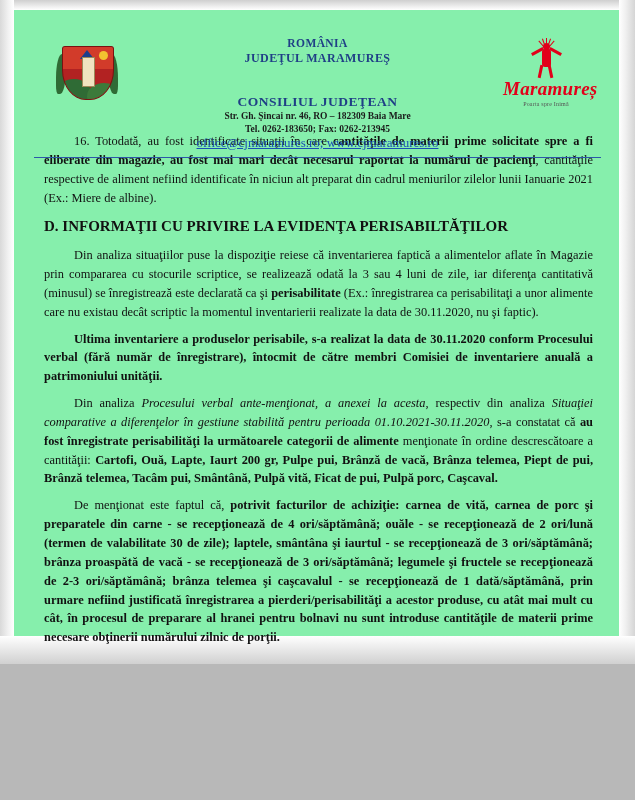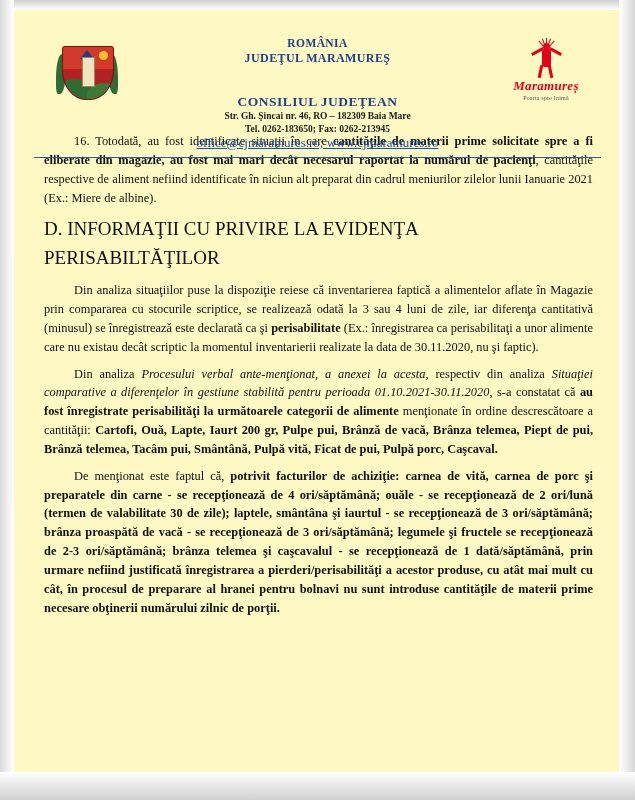--- a/index.html
+++ b/index.html
@@ -3,22 +3,22 @@
 <meta charset="utf-8">
 <style>
   html, body {
     margin: 0;
     padding: 0;
     background: #b8b8b8;
   }
   .page {
     position: relative;
     width: 635px;
-    height: 800px;
-    background: #fef9c3;
+    height: 664px;
+    background: #86efac;
     overflow: hidden;
     font-family: "Liberation Serif", serif;
   }
   
   .edge-left {
     position: absolute;
     left: 0; top: 0; bottom: 0; width: 14px;
     background: linear-gradient(to right, #d9d9d9, #f2f2f2 60%, #ffffff);
   }
   .edge-right {
@@ -114,24 +114,24 @@
     text-align: justify;
     color: #111;
   }
   .body-text p {
     margin: 0 0 8px 0;
     text-indent: 30px;
   }
   .body-text p.no-indent { text-indent: 0; }
   .section-head {
     margin: 12px 0 8px 0;
-    font-weight: normal;
+    font-weight: bold;
     text-indent: 26px;
     text-align: left;
-    font-size: 19px;
+    font-size: 15px;
   }
   b { font-weight: bold; }
   i { font-style: italic; }
 
   
   .crest-shield {
     position: absolute;
     left: 4px; top: 8px;
     width: 50px; height: 52px;
     background: #b22222;
@@ -205,21 +205,21 @@
     width: 3px; height: 13px; background: #e2001a; transform: rotate(12deg);
   }
   .ml-leg-r {
     position: absolute; left: 46px; top: 29px;
     width: 3px; height: 13px; background: #e2001a; transform: rotate(-12deg);
   }
   .ml-word {
     font-family: "Liberation Serif", serif;
     font-style: italic;
     font-weight: bold;
-    font-size: 13px;
+    font-size: 19px;
     color: #e2001a;
     letter-spacing: .3px;
     margin-top: -2px;
   }
   .ml-sub {
     font-size: 6px;
     color: #555;
     letter-spacing: .2px;
     margin-top: 1px;
   }
@@ -278,17 +278,18 @@
 
       <div class="header-rule"></div>
     </header>
 
     <main class="body-text">
       <p>16. Totodată, au fost identificate situaţii în care <b>cantităţile de materii prime solicitate spre a fi eliberate din magazie, au fost mai mari decât necesarul raportat la numărul de pacienţi</b>, cantităţile respective de aliment nefiind identificate în niciun alt preparat din cadrul meniurilor zilelor lunii Ianuarie 2021 (Ex.: Miere de albine).</p>
 
       <p class="section-head no-indent">D. INFORMAŢII CU PRIVIRE LA EVIDENŢA PERISABILTĂŢILOR</p>
 
       <p>Din analiza situaţiilor puse la dispoziţie reiese că inventarierea faptică a alimentelor aflate în Magazie prin compararea cu stocurile scriptice, se realizează odată la 3 sau 4 luni de zile, iar diferenţa cantitativă (minusul) se înregistrează este declarată ca şi <b>perisabilitate</b> (Ex.: înregistrarea ca perisabilitaţi a unor alimente care nu existau decât scriptic la momentul inventarierii realizate la data de 30.11.2020, nu şi faptic).</p>
+      <p><b>Ultima inventariere a produselor perisabile, s-a realizat la data de 30.11.2020 conform Procesului verbal (fără număr de înregistrare), întocmit de către membri Comisiei de inventariere anuală a patrimoniului unităţii.</b></p>
       <p>Din analiza <i>Procesului verbal ante-menţionat, a anexei la acesta</i>, respectiv din analiza <i>Situaţiei comparative a diferenţelor în gestiune stabilită pentru perioada 01.10.2021-30.11.2020</i>, s-a constatat că <b>au fost înregistrate perisabilităţi la următoarele categorii de alimente</b> menţionate în ordine descrescătoare a cantităţii: <b>Cartofi, Ouă, Lapte, Iaurt 200 gr, Pulpe pui, Brânză de vacă, Brânza telemea, Piept de pui, Brânză telemea, Tacâm pui, Smântână, Pulpă vită, Ficat de pui, Pulpă porc, Caşcaval.</b></p>
       <p>De menţionat este faptul că, <b>potrivit facturilor de achiziţie: carnea de vită, carnea de porc şi preparatele din carne - se recepţionează de 4 ori/săptămână; ouăle - se recepţionează de 2 ori/lună (termen de valabilitate 30 de zile); laptele, smântâna şi iaurtul - se recepţionează de 3 ori/săptămână; brânza proaspătă de vacă - se recepţionează de 3 ori/săptămână; legumele şi fructele se recepţionează de 2-3 ori/săptămână; brânza telemea şi caşcavalul - se recepţionează de 1 dată/săptămână, prin urmare nefiind justificată înregistrarea a pierderi/perisabilităţi a acestor produse, cu atât mai mult cu cât, în procesul de preparare al hranei pentru bolnavi nu sunt introduse cantităţile de materii prime necesare obţinerii numărului zilnic de porţii.</b></p>
     </main>
   </div>
 </div>
 
 </body></html>

